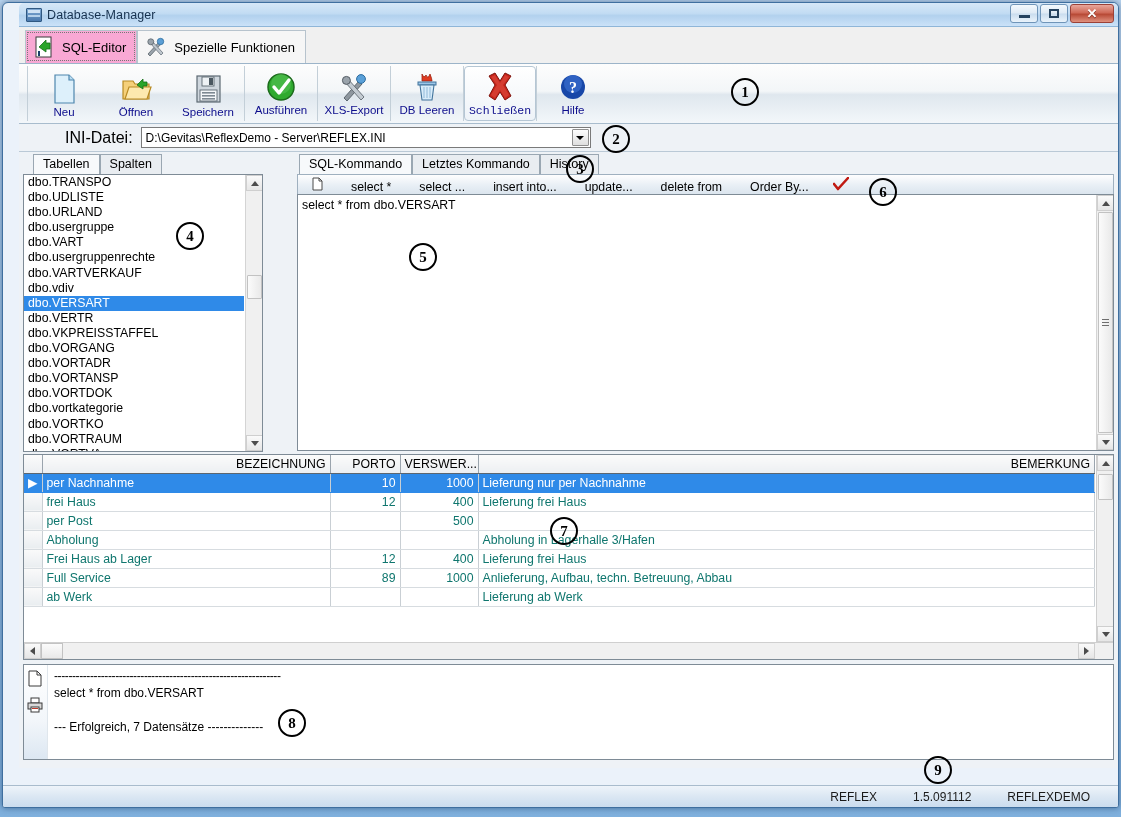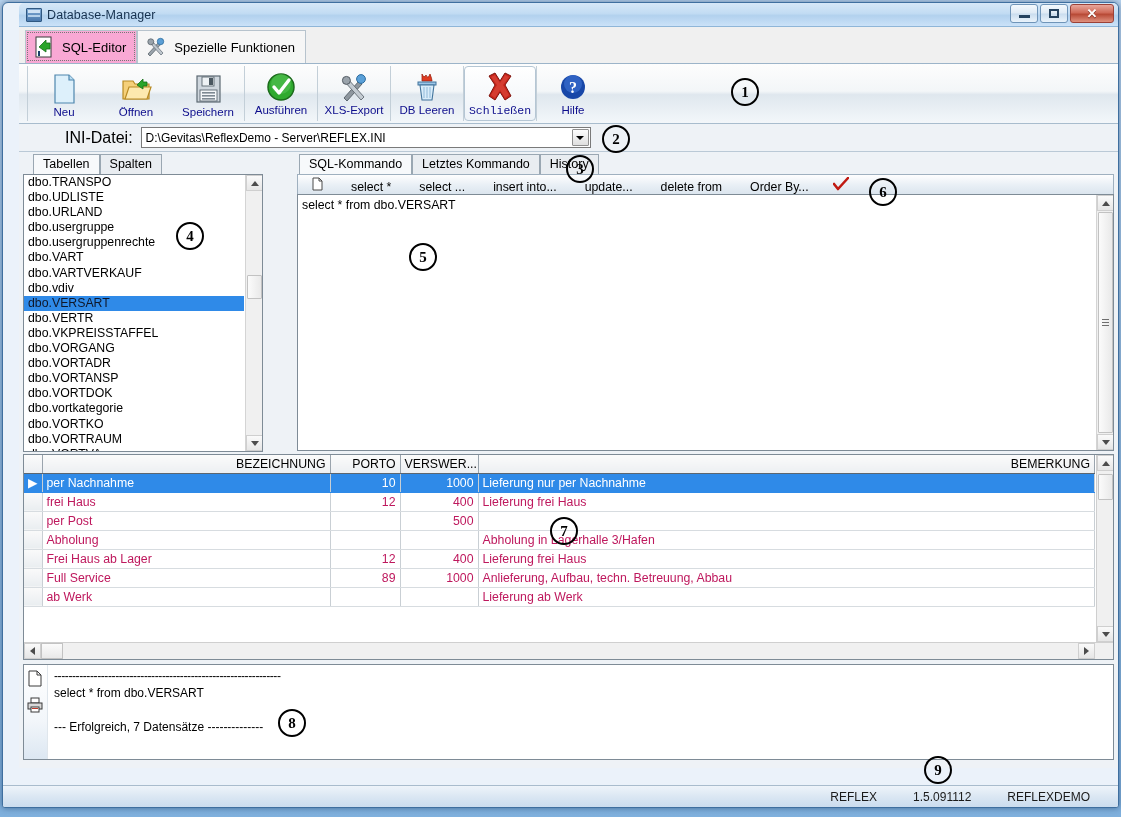--- a/index.html
+++ b/index.html
@@ -158,21 +158,21 @@
   .tabx.active { background: #f7f9fb; }
   .listbox {
     height: 278px; border: 1px solid #7e8b96;
     background: #fff; position: relative; overflow: hidden;
   }
   .listitems { position: absolute; left: 0; top: 0; right: 18px; }
   .li {
     height: 15.1px; line-height: 15px; font-size: 12.3px;
     padding-left: 4px; color: #000; white-space: nowrap;
   }
-  .li.sel { background: #2f8ae8; color: #0f172a; }
+  .li.sel { background: #2f8ae8; color: #ffffff; }
 
   
   .vscroll {
     position: absolute; right: 0; top: 0; bottom: 0; width: 17px;
     background: #f0f0f0; border-left: 1px solid #d4d4d4;
   }
   .sb-arrow {
     height: 16px; width: 17px;
     background: linear-gradient(180deg,#fafafa,#e6e6e6);
     border: 1px solid #cfcfcf;
@@ -213,21 +213,21 @@
     overflow: hidden;
   }
   table.grid { border-collapse: collapse; width: 100%; table-layout: fixed; }
   table.grid th {
     height: 18px; font-size: 12.3px; font-weight: normal; text-align: right;
     background: linear-gradient(180deg,#fbfbfb,#eceff2);
     border-right: 1px solid #9aa4ad; border-bottom: 1px solid #5c6670;
     padding: 0 4px; color: #000; white-space: nowrap; overflow: hidden;
   }
   table.grid td {
-    height: 19px; font-size: 12.3px; padding: 0 4px; color: #be185d;
+    height: 19px; font-size: 12.3px; padding: 0 4px; color: #0f766e;
     border-right: 1px solid #c9cfd4; border-bottom: 1px solid #d7dce0;
     white-space: nowrap; overflow: hidden;
   }
   table.grid tr.sel td { background: #2f8ae8; color: #fff; border-bottom-color: #2f8ae8; }
   td.num, th.num { text-align: right; }
   .col-ind { width: 18px; }
   th.col-ind { background: linear-gradient(180deg,#fbfbfb,#eceff2); }
   td.col-ind {
     background: linear-gradient(180deg,#fafafa,#e9edf0);
     text-align: center; font-size: 9px; color: #000;
@@ -469,22 +469,22 @@
           <div class="tabx">
             <span>Spalten</span>
           </div>
         </div>
         <div class="listbox">
           <div class="listitems" id="table-list">
               <div class="li">dbo.TRANSPO</div>
               <div class="li">dbo.UDLISTE</div>
               <div class="li">dbo.URLAND</div>
               <div class="li">dbo.usergruppe</div>
+              <div class="li">dbo.VART</div>
               <div class="li">dbo.usergruppenrechte</div>
-              <div class="li">dbo.VART</div>
               <div class="li">dbo.VARTVERKAUF</div>
               <div class="li">dbo.vdiv</div>
               <div class="li sel">dbo.VERSART</div>
               <div class="li">dbo.VERTR</div>
               <div class="li">dbo.VKPREISSTAFFEL</div>
               <div class="li">dbo.VORGANG</div>
               <div class="li">dbo.VORTADR</div>
               <div class="li">dbo.VORTANSP</div>
               <div class="li">dbo.VORTDOK</div>
               <div class="li">dbo.vortkategorie</div>

